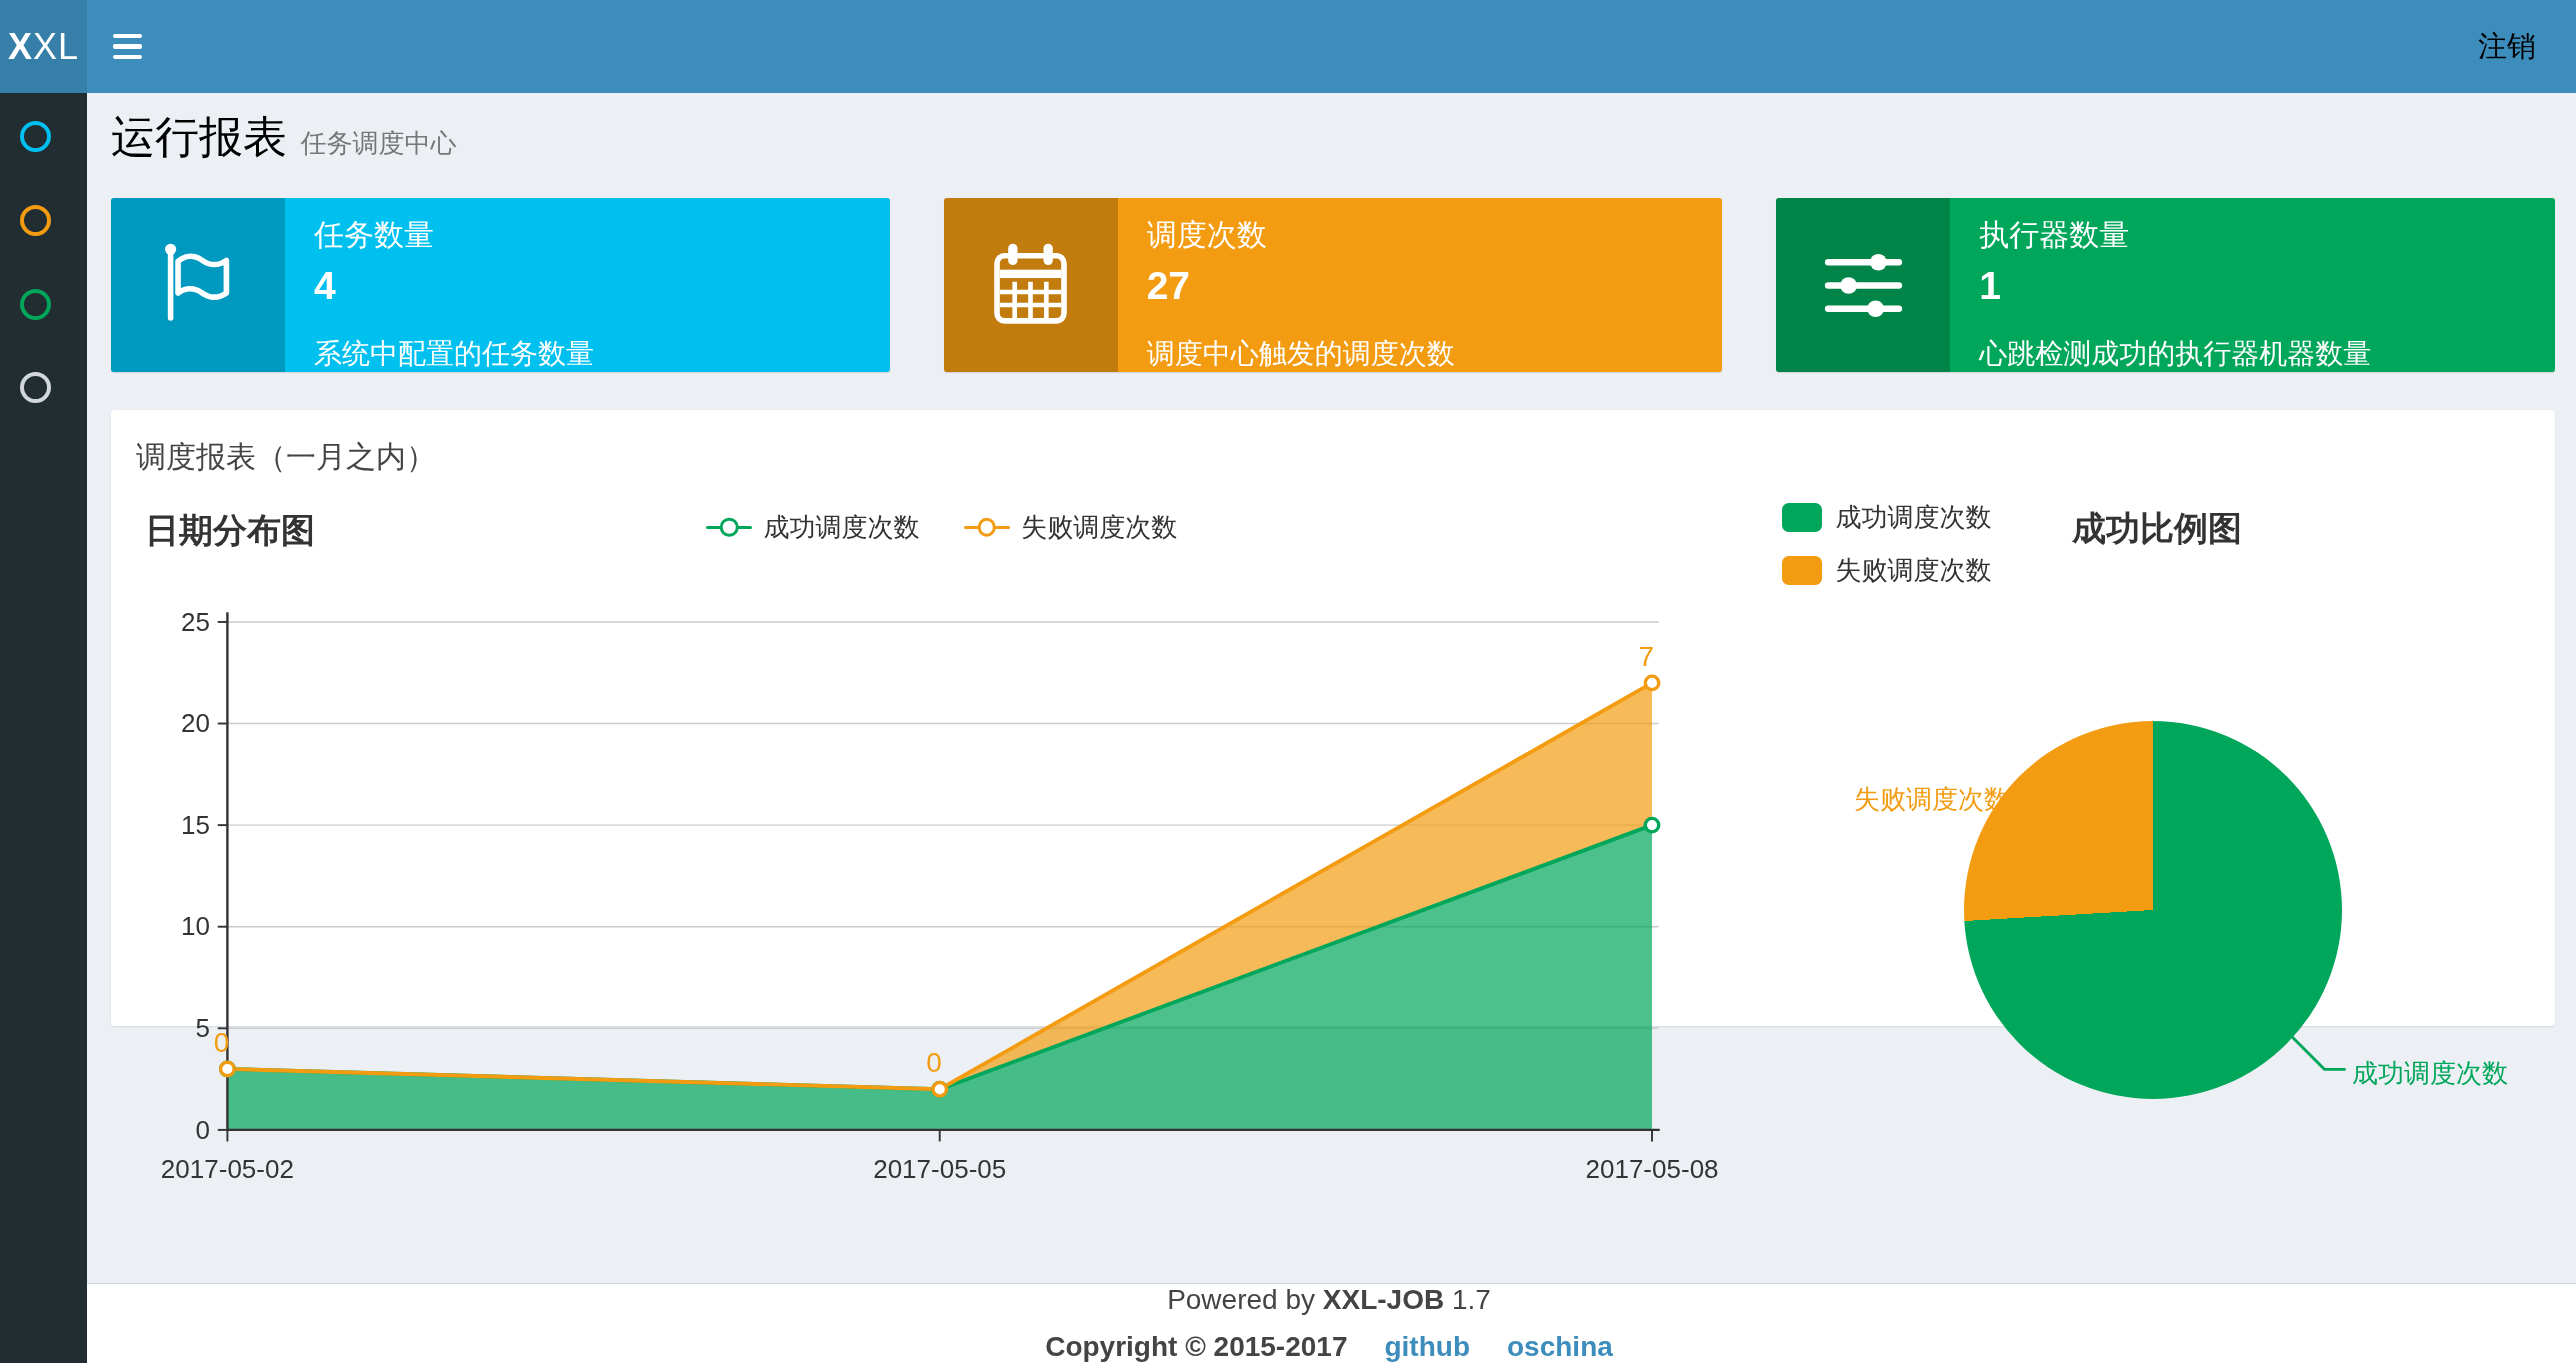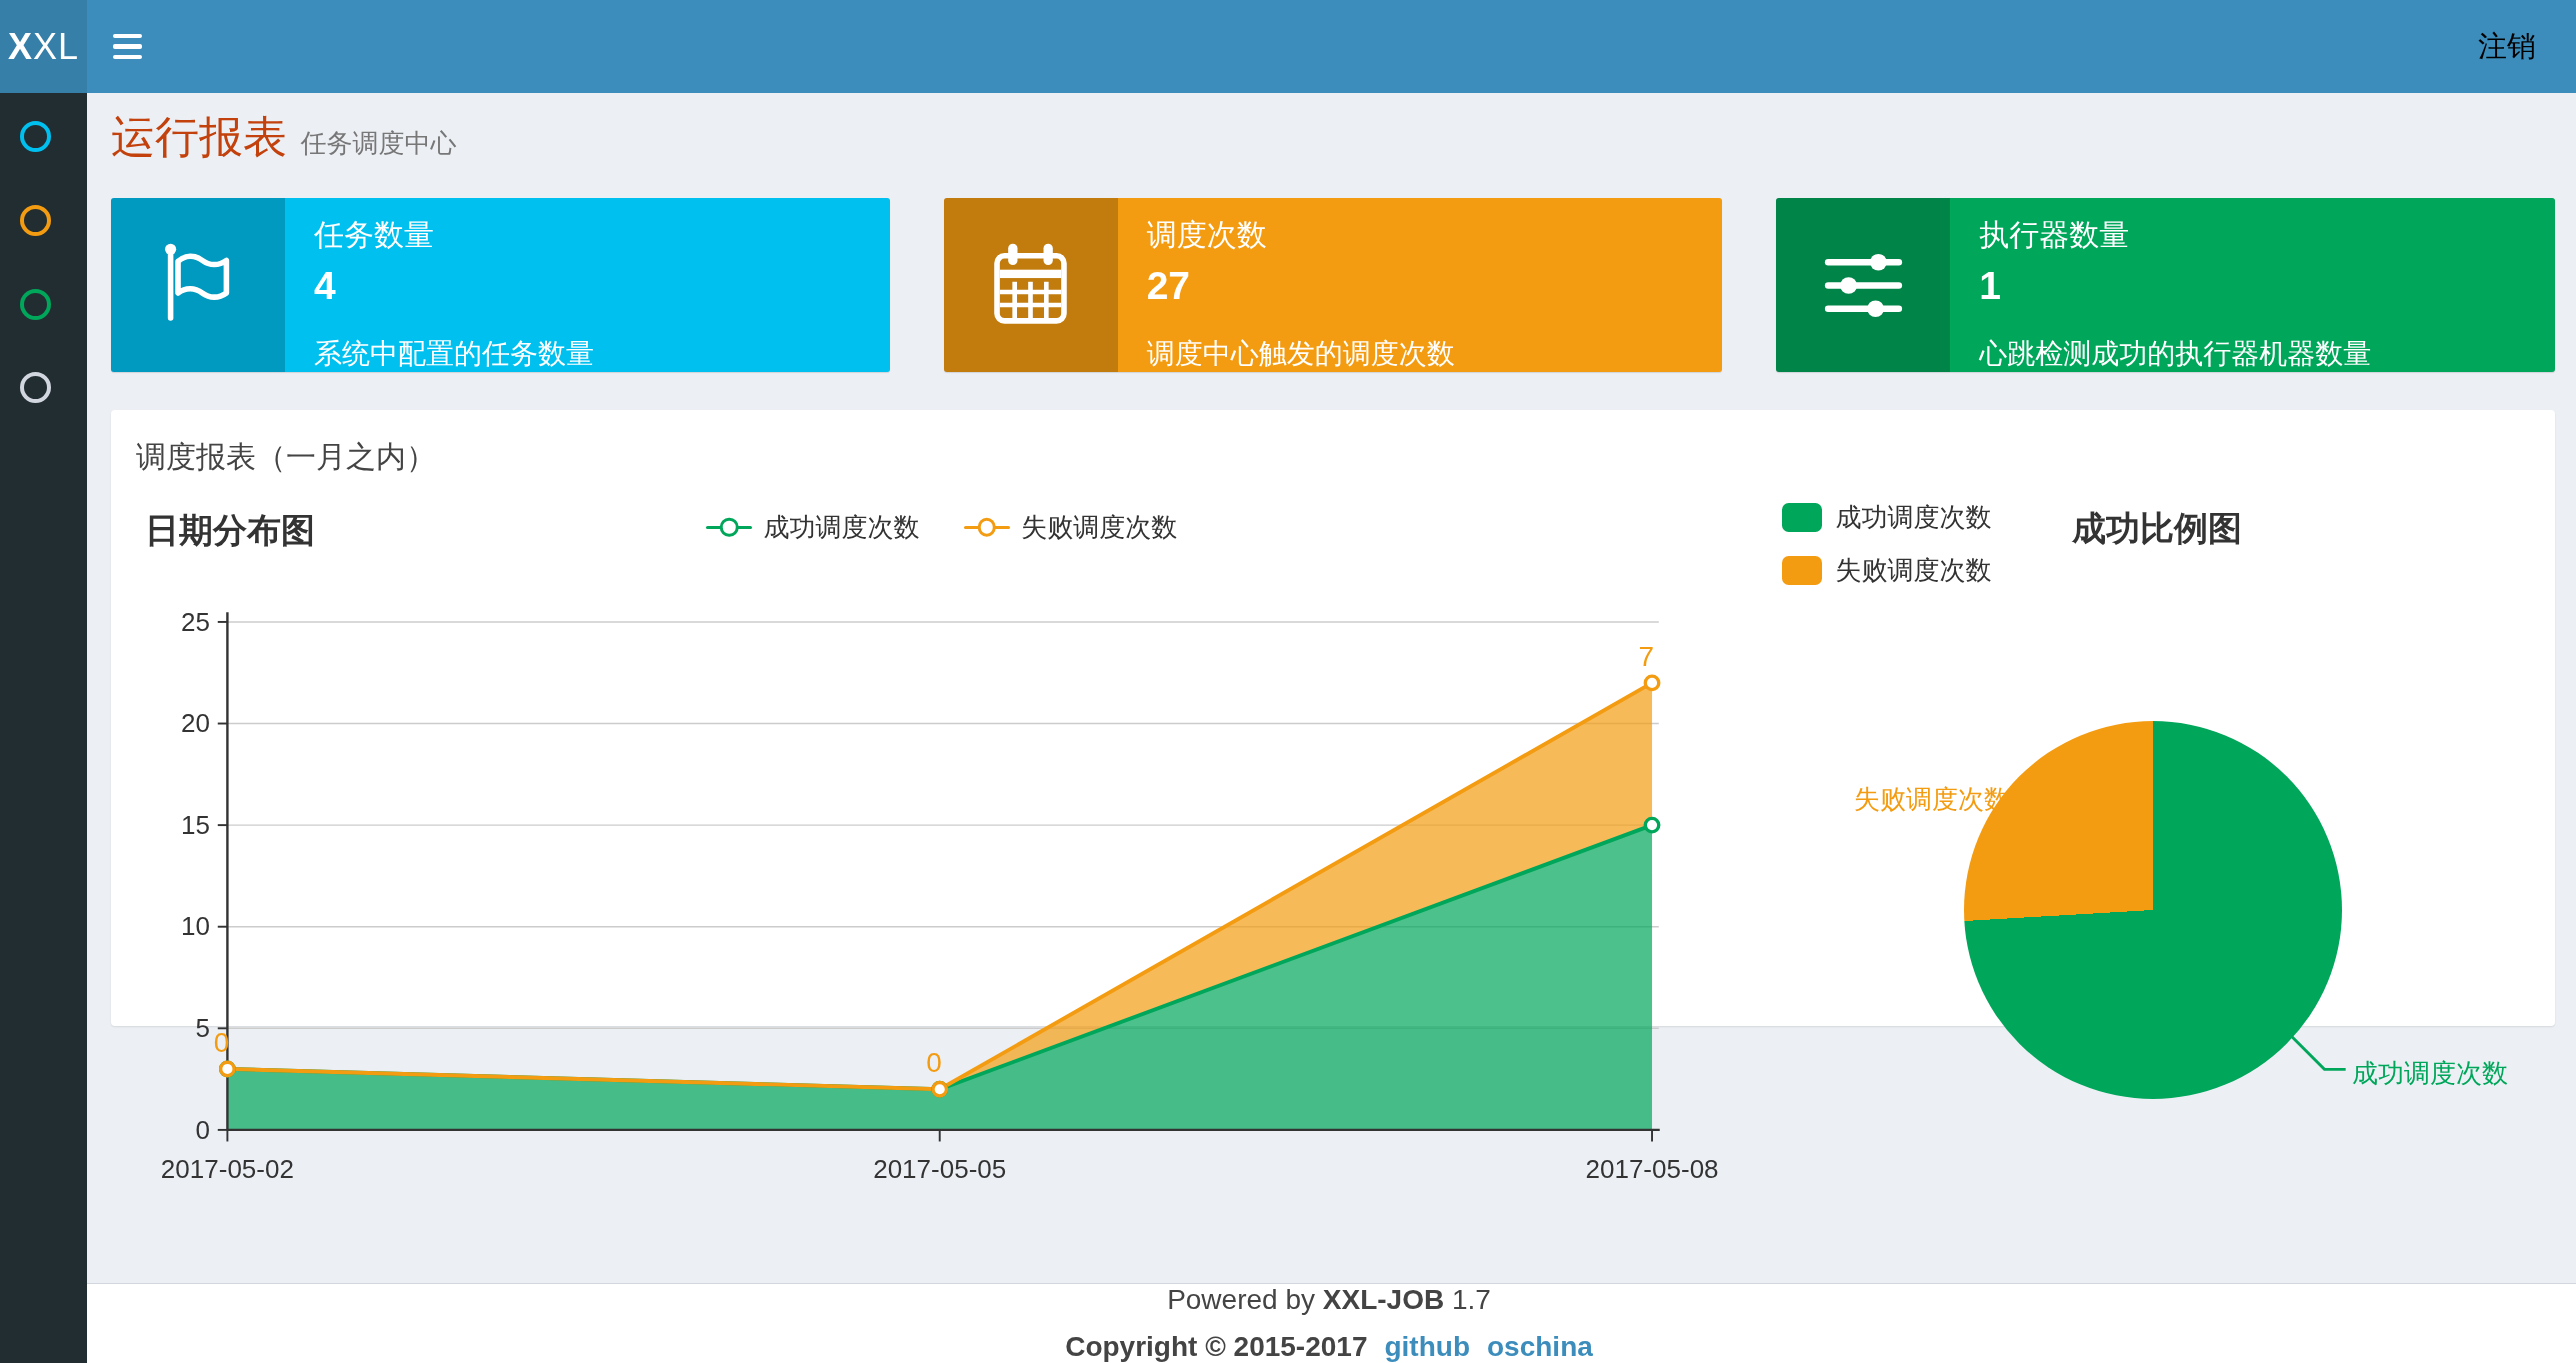--- a/index.html
+++ b/index.html
@@ -19,21 +19,21 @@
   .logout { position:absolute; right:0; top:0; height:93px; display:flex; align-items:center;
             padding:0 40px; color:#000000; font-size:29px; cursor:pointer; }
 
   
   .sidebar { position:absolute; left:0; top:93px; bottom:0; width:87px; background:#222d32; z-index:4; }
   .side-item { position:absolute; left:20px; width:35px; height:35px; cursor:pointer; }
   .ring { display:block; width:31px; height:31px; border:4.8px solid #fff; border-radius:50%; }
 
   
   .content-header { position:absolute; left:111px; top:108px; }
-  .content-header h1 { font-size:44px; font-weight:500; color:#c2410c; display:inline; }
+  .content-header h1 { font-size:44px; font-weight:500; color:#000000; display:inline; }
   .content-header .subtitle { font-size:26px; font-weight:400; color:#777; margin-left:13.5px; }
 
   
   .cards { position:absolute; left:111px; top:198px; width:2444px; display:flex; gap:54px; }
   .info-box { flex:1; height:174px; display:flex; color:#fff; border-radius:2.9px;
               box-shadow:0 1px 1px rgba(0,0,0,0.12); overflow:hidden; }
   .info-box .ibox-icon { width:174px; min-width:174px; background:rgba(0,0,0,0.2);
               display:flex; align-items:center; justify-content:center; }
   .ibox-body { flex:1; padding:17.4px 0 0 29px; display:flex; flex-direction:column; }
   .ibox-label { font-size:30px; font-weight:400; }
@@ -66,21 +66,21 @@
   .pie { position:absolute; left:1853px; top:311px; width:378px; height:378px; border-radius:50%; }
   .pie-overlay { position:absolute; left:0; top:0; pointer-events:none; }
   .pie-callout { position:absolute; font-size:26px; white-space:nowrap; }
   .pie-callout.fail { right:545px; top:372px; }
   .pie-callout.success { left:2241px; top:646px; }
 
   
   .footer { position:absolute; left:87px; right:0; bottom:0; height:80px; background:#fff;
             border-top:1.9px solid #d2d6de; display:flex; align-items:center; justify-content:space-between;
             padding:0 31px 0 26px; font-size:28px; color:#444;flex-direction:column; }
-  .footer .right { display:flex; align-items:center; gap:17px; }
+  .footer .right { display:flex; align-items:center; gap:37px; }
   .footer .copyright { font-weight:700; }
   .footer a { color:#3c8dbc; text-decoration:none; font-weight:700; cursor:pointer; }
 </style>
 </head>
 <body>
 
 <div class="page">
 
   <header class="navbar">
     <div class="logo">

